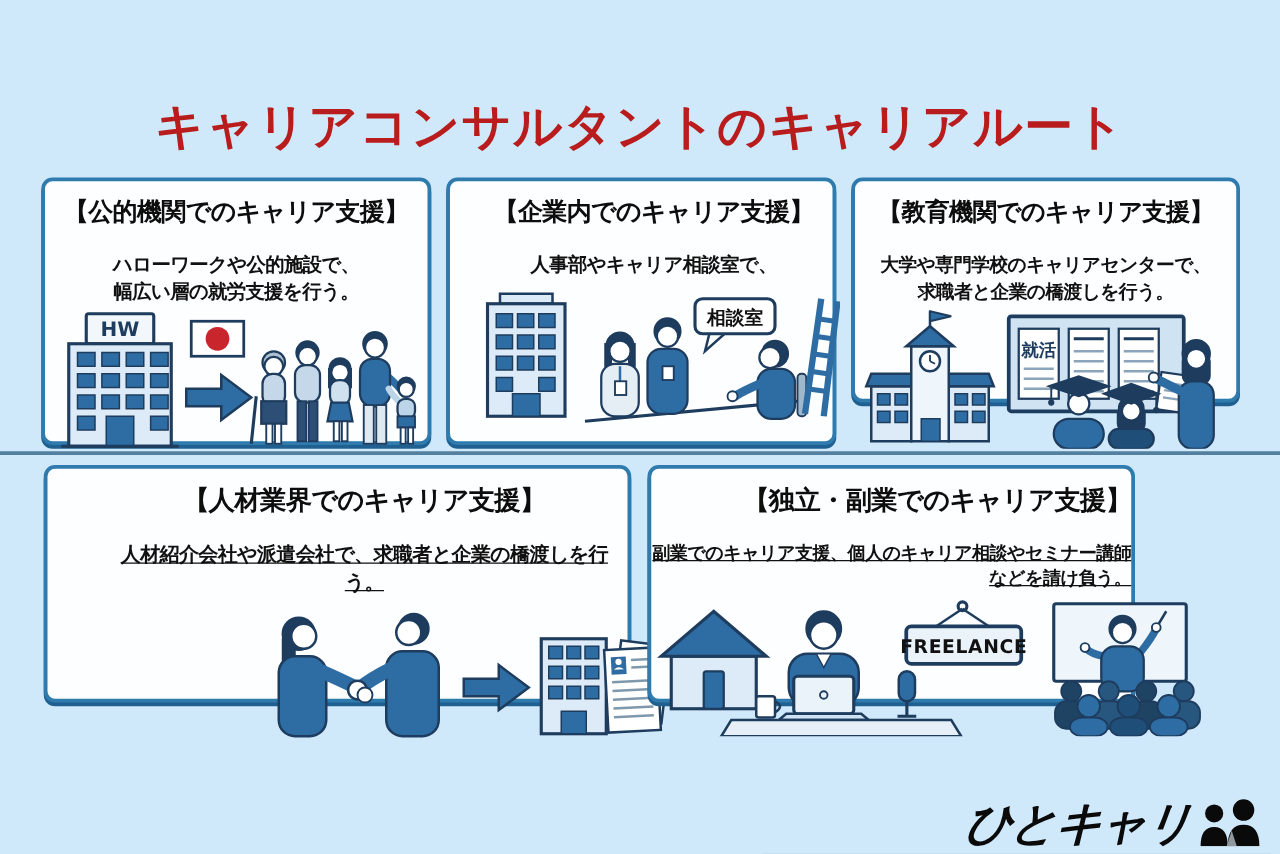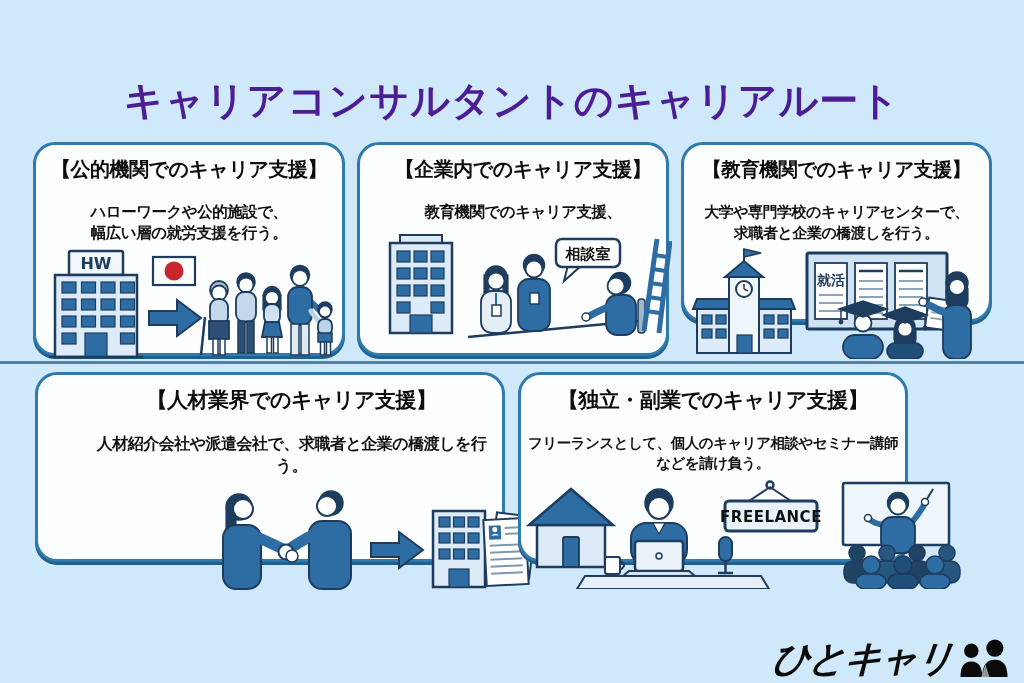--- a/index.html
+++ b/index.html
@@ -9,51 +9,51 @@
   }
   #stage{
     position:relative;
     width:1024px;height:683px;
     background:#cfe8fa;
     overflow:hidden;
   }
   .page-title{
     position:absolute;top:74px;left:0;width:100%;
     text-align:center;
-    font-size:39px;font-weight:900;color:#4c1d95;
+    font-size:39px;font-weight:900;color:#b91c1c;
     letter-spacing:1px;
   }
   .row-divider{
     position:absolute;top:361px;left:0;width:1024px;height:3px;
     background:#54809f;z-index:0;
   }
   .card{
     position:absolute;
     background:#fdfeff;
     border:3px solid #2f7bad;
-    border-radius:22px;
+    border-radius:9px;
     box-shadow:0 3px 0 0 #1f6090;
     box-sizing:border-box;
     text-align:center;
     z-index:1;
   }
   .card-heading{
     font-weight:900;color:#0d0d0d;
     margin-top:11px;
     font-size:20px;
     letter-spacing:-0.5px;
   }
   .row2 .card-heading{font-size:21px;}
   .card-desc{
     font-weight:700;color:#111;
     font-size:15.5px;line-height:1.38;
     margin-top:19px;
     letter-spacing:-0.5px;
   }
-  .row2 .card-desc{font-size:16px;}
+  .row2 .card-desc{font-size:16px;text-decoration:underline;}
   .illus{display:block;margin:4px auto 0 auto;}
   .logo{
     position:absolute;right:12px;bottom:6px;
     display:flex;align-items:flex-end;gap:4px;
   }
   .logo-text{
     font-size:37px;font-weight:900;font-style:italic;color:#0a0a0a;
     transform:skewX(-8deg);
     letter-spacing:-2px;
     line-height:1;
@@ -142,21 +142,21 @@
         <rect x="275" y="84" width="14" height="9" fill="#2e6da4" stroke-width="1.5"></rect>
         <rect x="277.5" y="93" width="4" height="13" fill="#ffffff" stroke-width="1.5"></rect>
         <rect x="283.5" y="93" width="4" height="13" fill="#ffffff" stroke-width="1.5"></rect>
       </g>
     </svg>
   </div>
 
   <div class="card row1" style="left:357px;top:142px;width:312px;height:214px;padding-left:20px;">
     <div class="card-heading">【企業内でのキャリア支援】</div>
     <div class="card-desc">
-      <span>教育機関でのキャリア支援、</span><br>
+      <span>人事部やキャリア相談室で、</span><br>
     </div>
     <svg class="illus" width="292" height="112" viewBox="0 0 292 112">
       <g stroke="#1e3c5e">
         <rect x="20" y="8" width="42" height="8" fill="#dcebf7" stroke-width="2"></rect>
         <rect x="10" y="16" width="62" height="90" fill="#dcebf7" stroke-width="2.5"></rect>
         <g fill="#2e6da4" stroke-width="1.2">
           <rect x="17" y="24" width="13" height="11"></rect>
             <rect x="34" y="24" width="13" height="11"></rect>
             <rect x="51" y="24" width="13" height="11"></rect>
           <rect x="17" y="41" width="13" height="11"></rect>
@@ -346,23 +346,23 @@
           <line x1="409" y1="64" x2="441" y2="64" stroke="#7e98ad" stroke-width="2"></line>
           <line x1="409" y1="71" x2="441" y2="71" stroke="#7e98ad" stroke-width="2"></line>
           <line x1="409" y1="78" x2="441" y2="78" stroke="#7e98ad" stroke-width="2"></line>
           <line x1="409" y1="85" x2="441" y2="85" stroke="#7e98ad" stroke-width="2"></line>
           <line x1="409" y1="92" x2="441" y2="92" stroke="#7e98ad" stroke-width="2"></line>
         </g>
       </g>
     </svg>
   </div>
 
-  <div class="card row2" style="left:518px;top:372px;width:390px;height:190px;">
+  <div class="card row2" style="left:518px;top:372px;width:390px;height:190px;text-align:right;">
     <div class="card-heading">【独立・副業でのキャリア支援】</div>
-    <div class="card-desc" style="font-size:14.5px;">フリーランスとして、個人のキャリア相談やセミナー講師などを請け負う。</div>
+    <div class="card-desc" style="font-size:14.5px;">副業でのキャリア支援、個人のキャリア相談やセミナー講師などを請け負う。</div>
     <svg class="illus" width="452" height="112" viewBox="0 0 452 112">
       <g stroke="#1e3c5e">
         <rect x="16" y="48" width="68" height="42" fill="#dcebf7" stroke-width="2.5"></rect>
         <polygon points="8,48 50,12 92,48" fill="#2e6da4" stroke-width="2.5"></polygon>
         <rect x="42" y="60" width="16" height="30" rx="2" fill="#2e6da4" stroke-width="1.8"></rect>
       </g>
       <g stroke="#1e3c5e">
         <circle cx="138" cy="26" r="14" fill="#1e3c5e" stroke-width="1.5"></circle>
         <circle cx="138" cy="31" r="11" fill="#ffffff" stroke-width="2"></circle>
         <rect x="110" y="46" width="56" height="42" rx="15" fill="#2e6da4" stroke-width="2"></rect>

